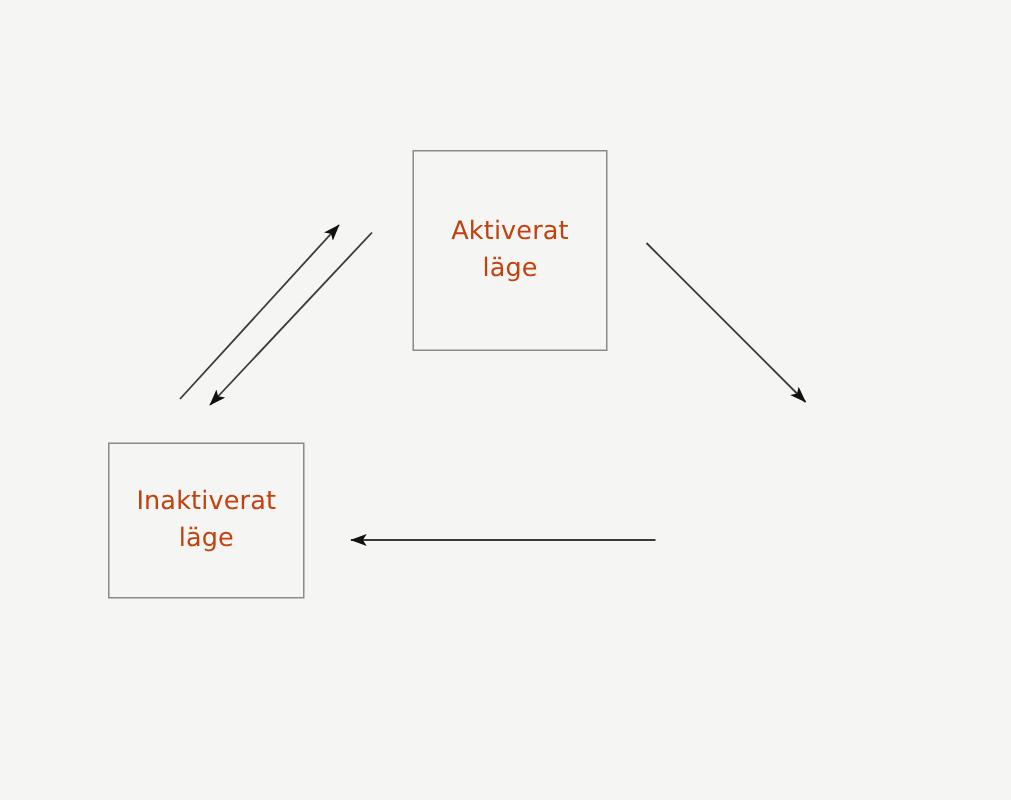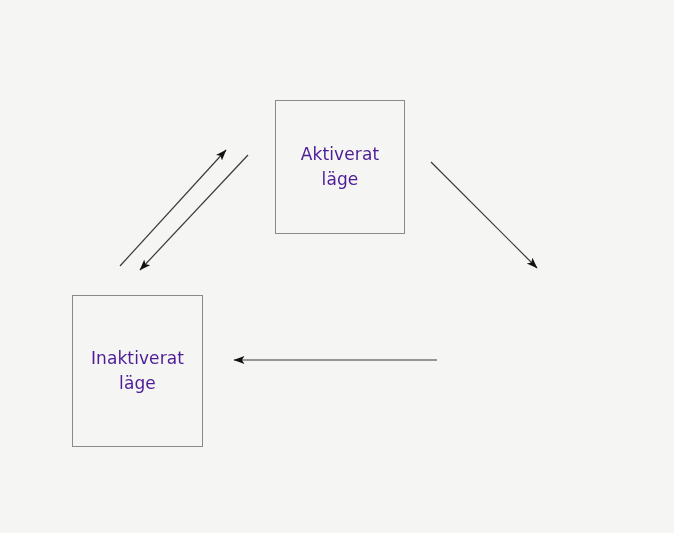--- a/index.html
+++ b/index.html
@@ -35,36 +35,36 @@
     border: 1px solid #8a8a8a;
     display: flex;
     align-items: center;
     justify-content: center;
     text-align: center;
   }
   .node-label {
     font-family: "DejaVu Sans", "Liberation Sans", sans-serif;
     font-size: 17px;
     line-height: 25px;
-    color: #4c1d95;
+    color: #c2410c;
     white-space: pre-line;
     letter-spacing: 0.1px;
     font-weight: 400;
   }
   #node-aktiverat {
     left: 275px;
     top: 100px;
     width: 130px;
     height: 134px;
   }
   #node-inaktiverat {
     left: 72px;
     top: 295px;
     width: 131px;
-    height: 152px;
+    height: 104px;
     align-items: center;
   }
   #node-stoldlarm {
     left: 467px;
     top: 295px;
     width: 131px;
     height: 132px;
   }
 </style>
 </head>

